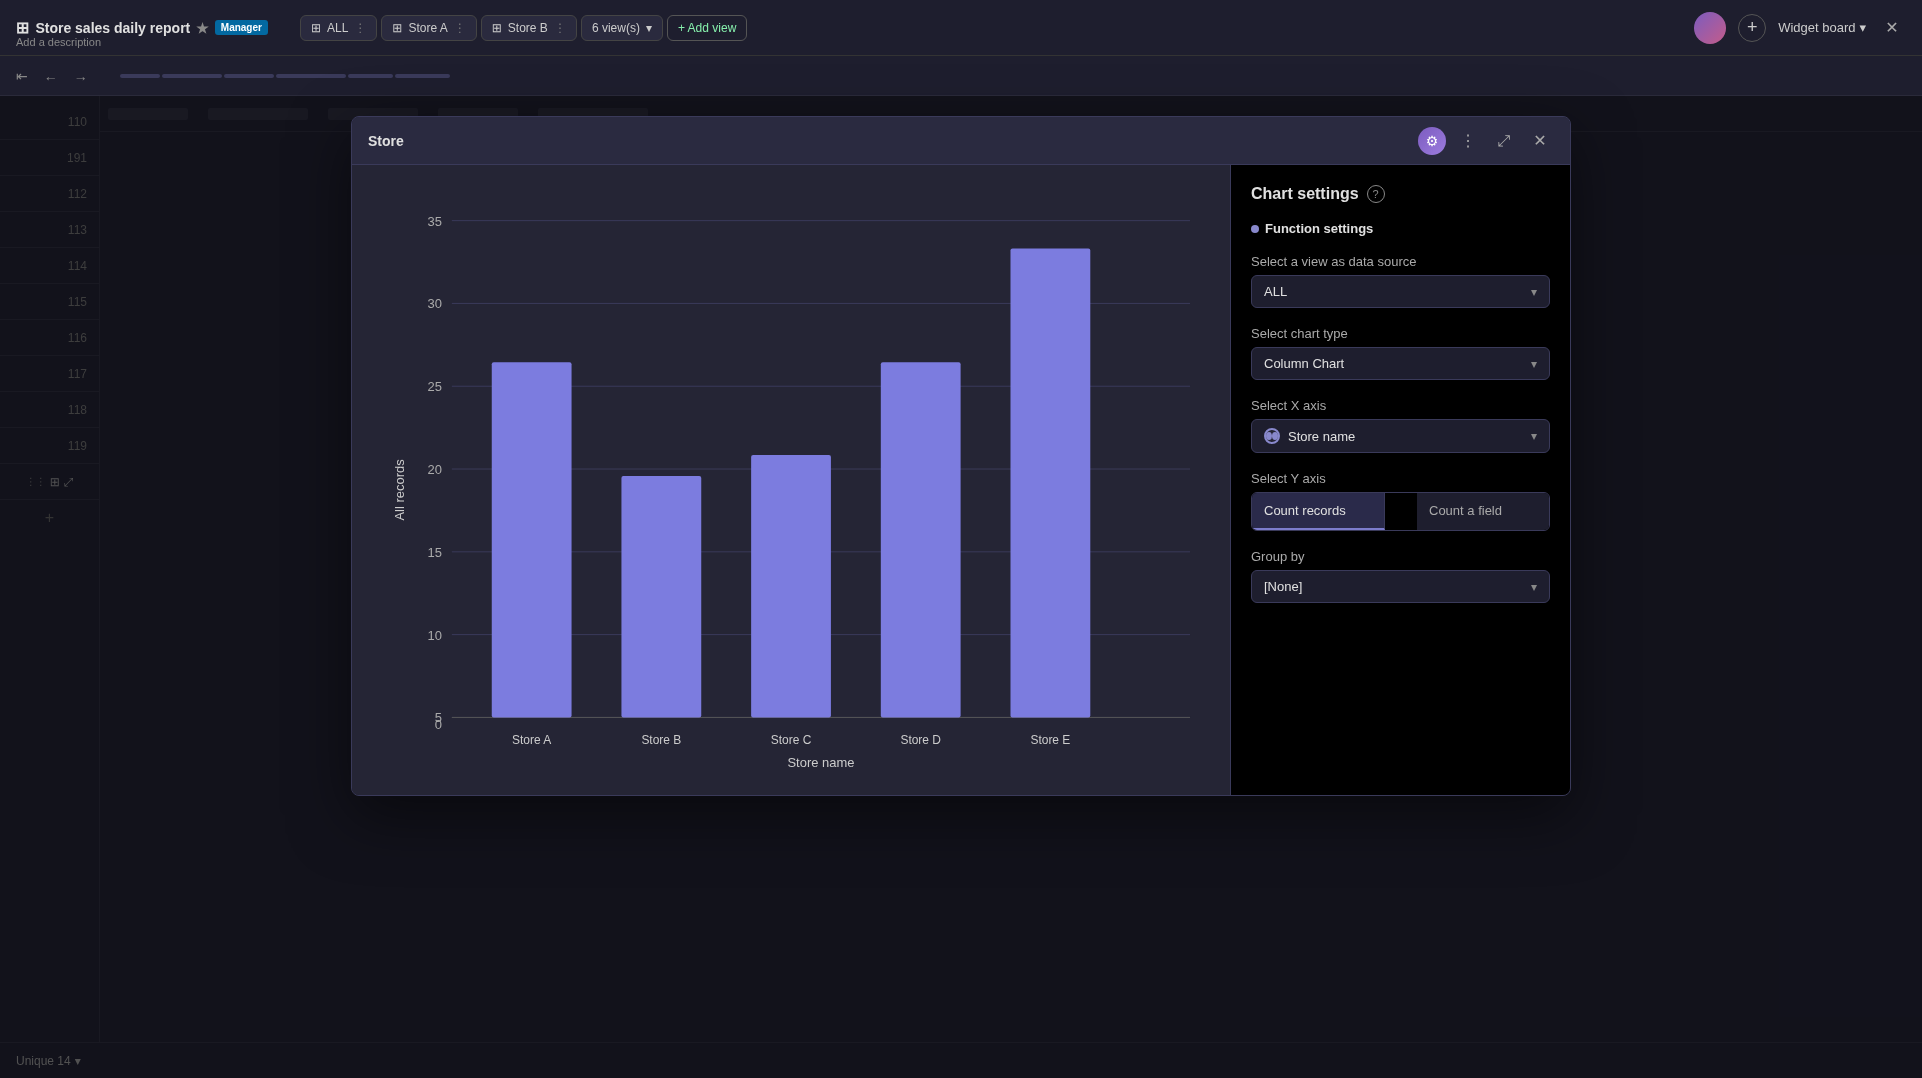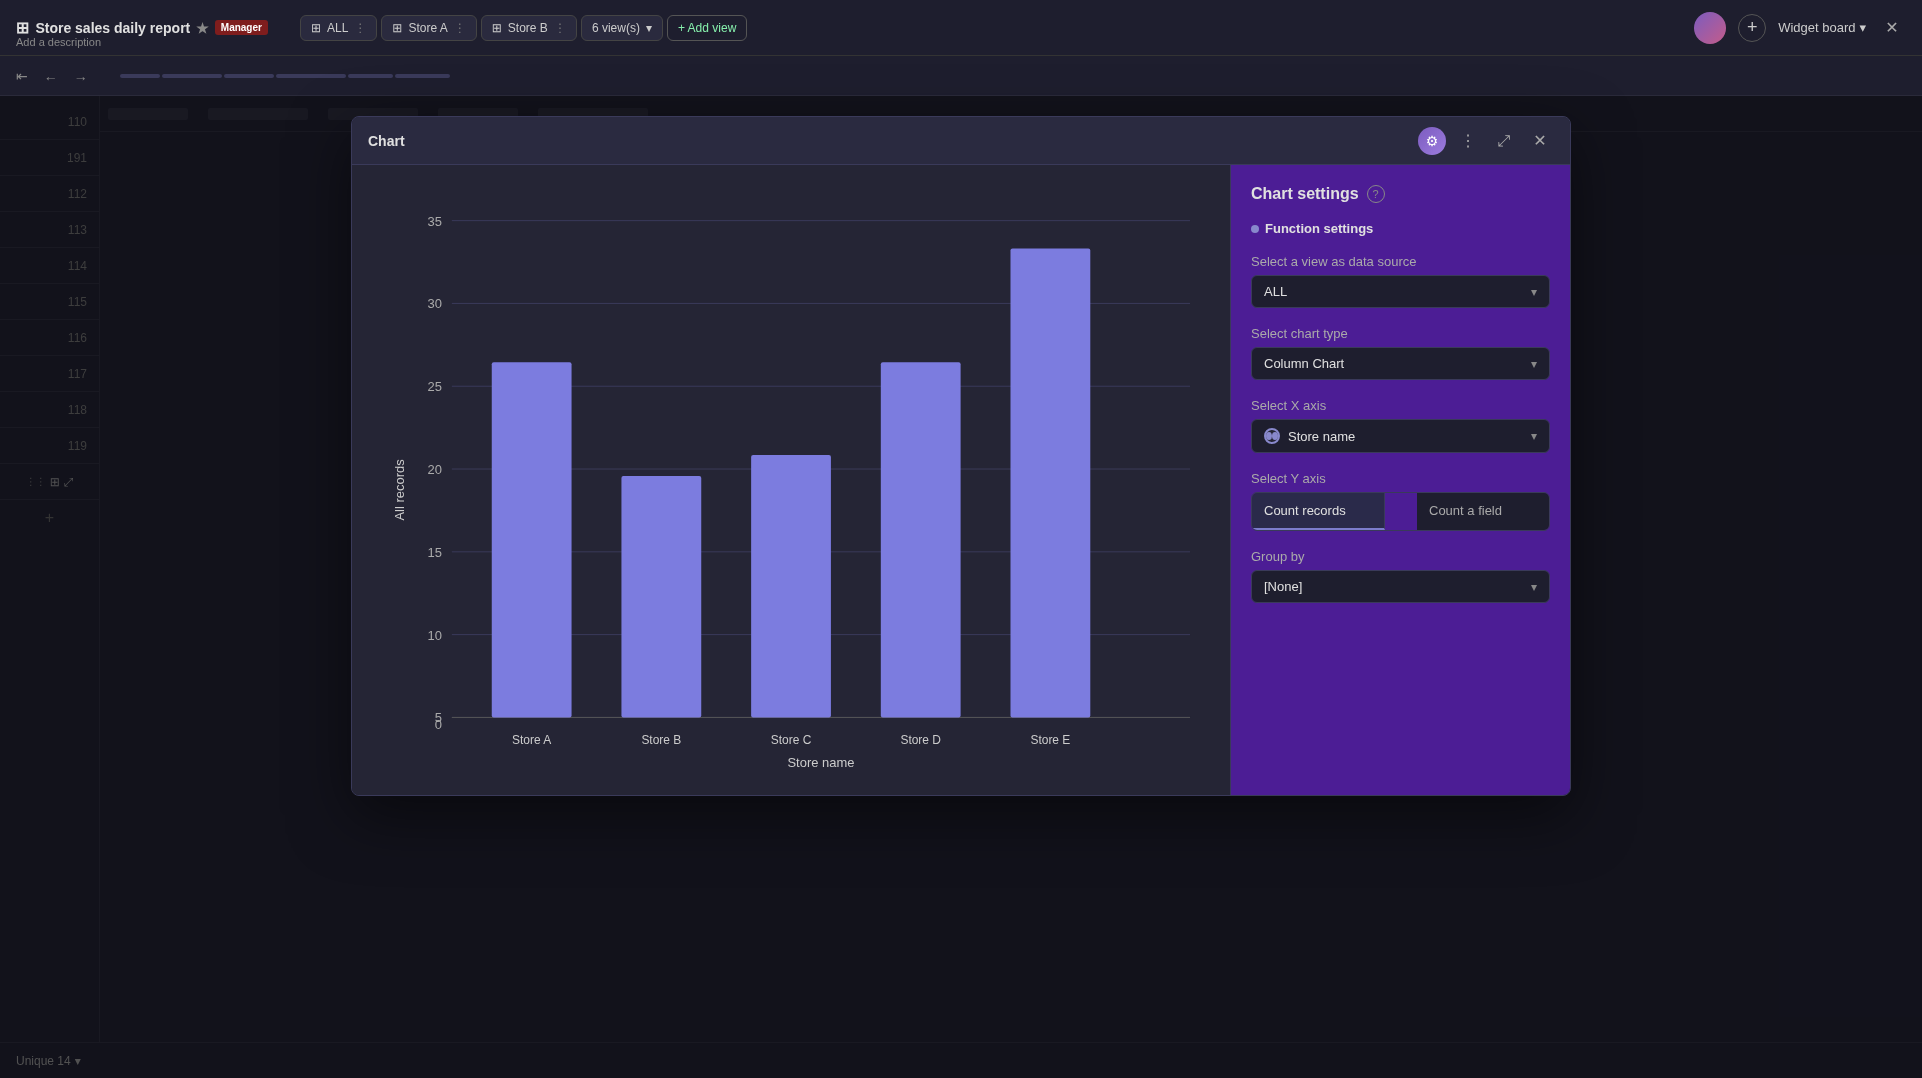--- a/index.html
+++ b/index.html
@@ -27,21 +27,21 @@
     }
     .top-bar-title {
       font-size: 14px;
       font-weight: 600;
       color: #e0e0e0;
       display: flex;
       align-items: center;
       gap: 6px;
     }
     .top-bar-badge {
-      background: #7f1d1d;
+      background: #0369a1;
       color: #fff;
       font-size: 10px;
       padding: 2px 6px;
       border-radius: 3px;
     }
     .top-bar-desc {
       font-size: 11px;
       color: #888;
       position: absolute;
       top: 36px;
@@ -226,21 +226,21 @@
     .chart-area {
       flex: 1;
       padding: 20px 20px 20px 40px;
       position: relative;
       background: #252535;
     }
 
     
     .settings-panel {
       width: 340px;
-      background: #4c1d95;
+      background: #000000;
       border-left: 1px solid #3a3a5a;
       padding: 20px;
       overflow-y: auto;
       display: flex;
       flex-direction: column;
       gap: 18px;
     }
 
     .settings-title {
       font-size: 16px;
@@ -429,21 +429,21 @@
       <span style="font-size:12px; color:#888;">⊞</span>
       <span style="font-size:12px; color:#888;">⤢</span>
     </div>
     <div class="row-plus">+</div>
   </div>
 
   <div class="modal-overlay">
     <div class="chart-modal">
 
       <div class="chart-modal-header">
-        <span class="chart-modal-title">Chart</span>
+        <span class="chart-modal-title">Store</span>
         <div class="modal-header-actions">
           <div class="settings-circle">⚙</div>
           <div class="modal-icon-btn">⋮</div>
           <div class="modal-icon-btn">⤢</div>
           <div class="modal-icon-btn">✕</div>
         </div>
       </div>
 
       <div class="chart-modal-body">
 

